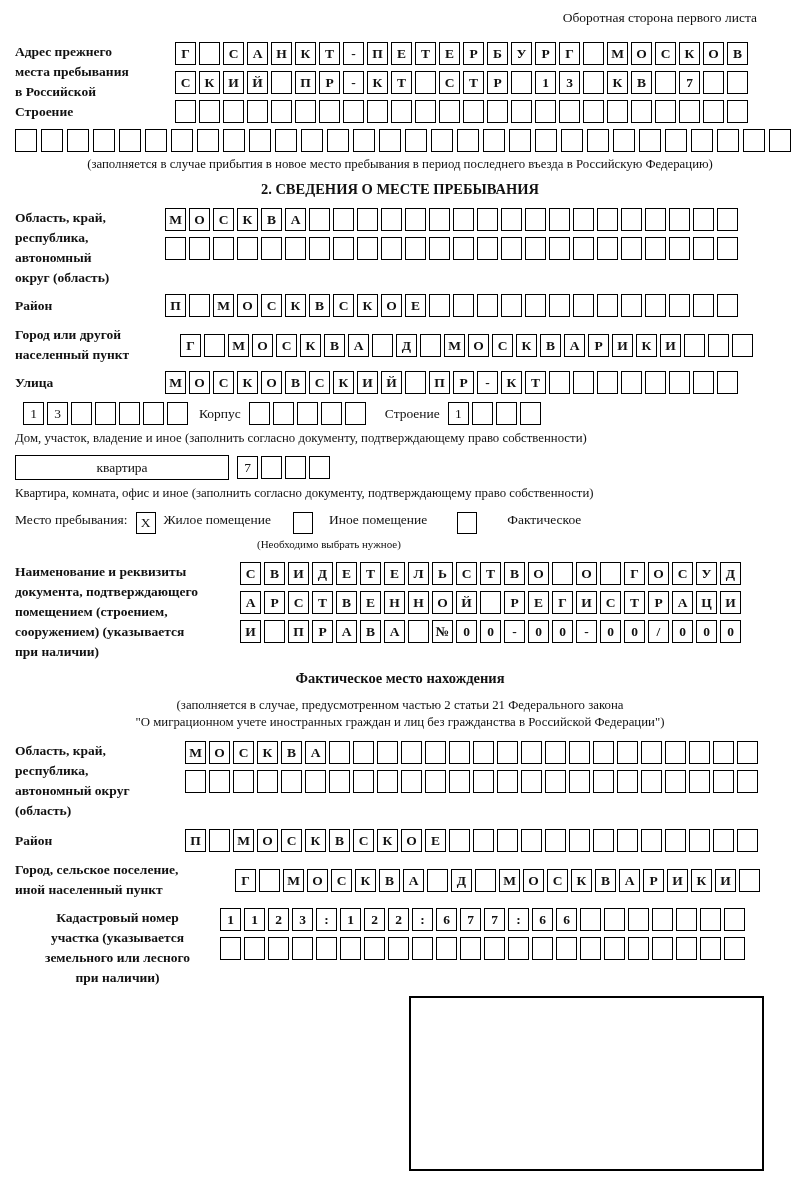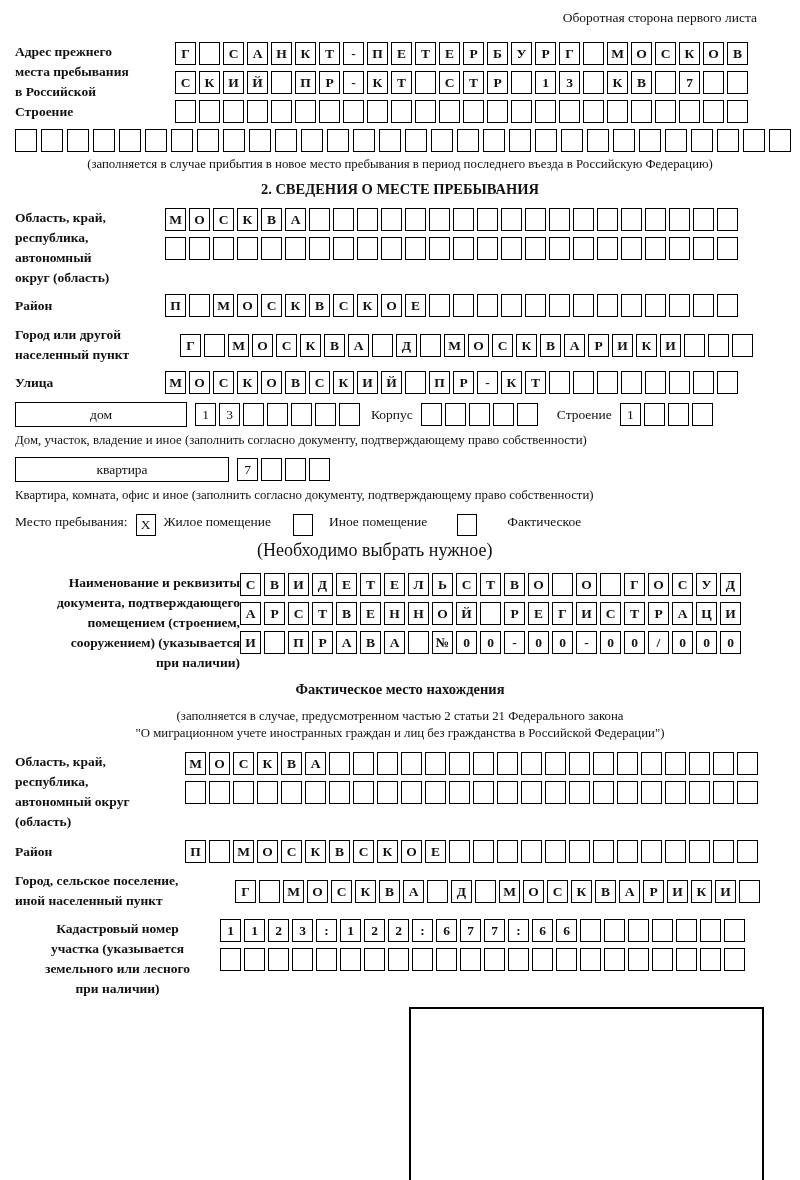--- a/index.html
+++ b/index.html
@@ -11,21 +11,21 @@
   }
   .header-note{text-align:right;font-size:13.5px;padding-right:28px;margin-bottom:16px;}
   .label{font-size:13.5px;line-height:20px;}
   .inline-label{font-size:13.5px;line-height:23px;white-space:nowrap;}
   .lw160{width:160px;flex:0 0 160px;}
   .lw150{width:150px;flex:0 0 150px;}
   .lw165{width:165px;flex:0 0 165px;}
   .lw170{width:170px;flex:0 0 170px;}
   .lw205{width:205px;flex:0 0 205px;text-align:center;}
   .lw220{width:220px;flex:0 0 220px;}
-  .lw225{width:225px;flex:0 0 225px;text-align:right;}
+  .lw225{width:225px;flex:0 0 225px;}
   .block{display:flex;align-items:flex-start;font-weight:bold;}
   .block.vcenter{align-items:center;}
   .rows{display:flex;flex-direction:column;gap:6px;}
   .cellrow{display:flex;}
   .cell{
     width:19px;height:21px;flex:0 0 19px;
     border:1px solid #000;margin-right:3px;
     text-align:center;font-size:13.5px;line-height:21px;
     font-family:"Liberation Serif","DejaVu Serif",serif;
   }
@@ -39,21 +39,21 @@
     border:1px solid #000;height:23px;line-height:23px;
     text-align:center;font-size:13.5px;
   }
   .w170{width:170px;flex:0 0 170px;}
   .w212{width:212px;flex:0 0 212px;}
   .stayrow{display:flex;font-size:13.5px;margin:10px 0 4px 0;}
   .checkbox{
     width:18px;height:20px;flex:0 0 18px;border:1px solid #000;
     text-align:center;font-size:13.5px;line-height:20px;
   }
-  .staynote{font-size:18px;margin:0 0 12px 242px;}
+  .staynote{font-size:11px;margin:0 0 12px 242px;}
   .mb4{margin-bottom:4px;}.mb6{margin-bottom:6px;}.mb8{margin-bottom:8px;}
   .mb10{margin-bottom:10px;}
   .stamp-wrap{margin-left:372px;width:398px;display:flex;flex-direction:column;align-items:center;margin-top:8px;}
   .stamp-box{width:355px;height:175px;border:2px solid #000;box-sizing:border-box;margin-bottom:4px;}
   .gap8{width:8px;flex:0 0 8px;}
   .gap16{width:16px;flex:0 0 16px;}
   .gap22{width:22px;flex:0 0 22px;}
   .gap30{width:30px;flex:0 0 30px;}
 </style>
 </head>
@@ -337,21 +337,20 @@
         <div class="cell"></div>
         <div class="cell"></div>
         <div class="cell"></div>
         <div class="cell"></div>
         <div class="cell"></div>
         <div class="cell"></div>
       </div>
   </div>
 
   <div class="houserow">
-    <div class="widebox w170">дом</div>
     <div class="gap8"></div>
     <div class="cellrow">
         <div class="cell">1</div>
         <div class="cell">3</div>
         <div class="cell"></div>
         <div class="cell"></div>
         <div class="cell"></div>
         <div class="cell"></div>
         <div class="cell"></div>
       </div>

